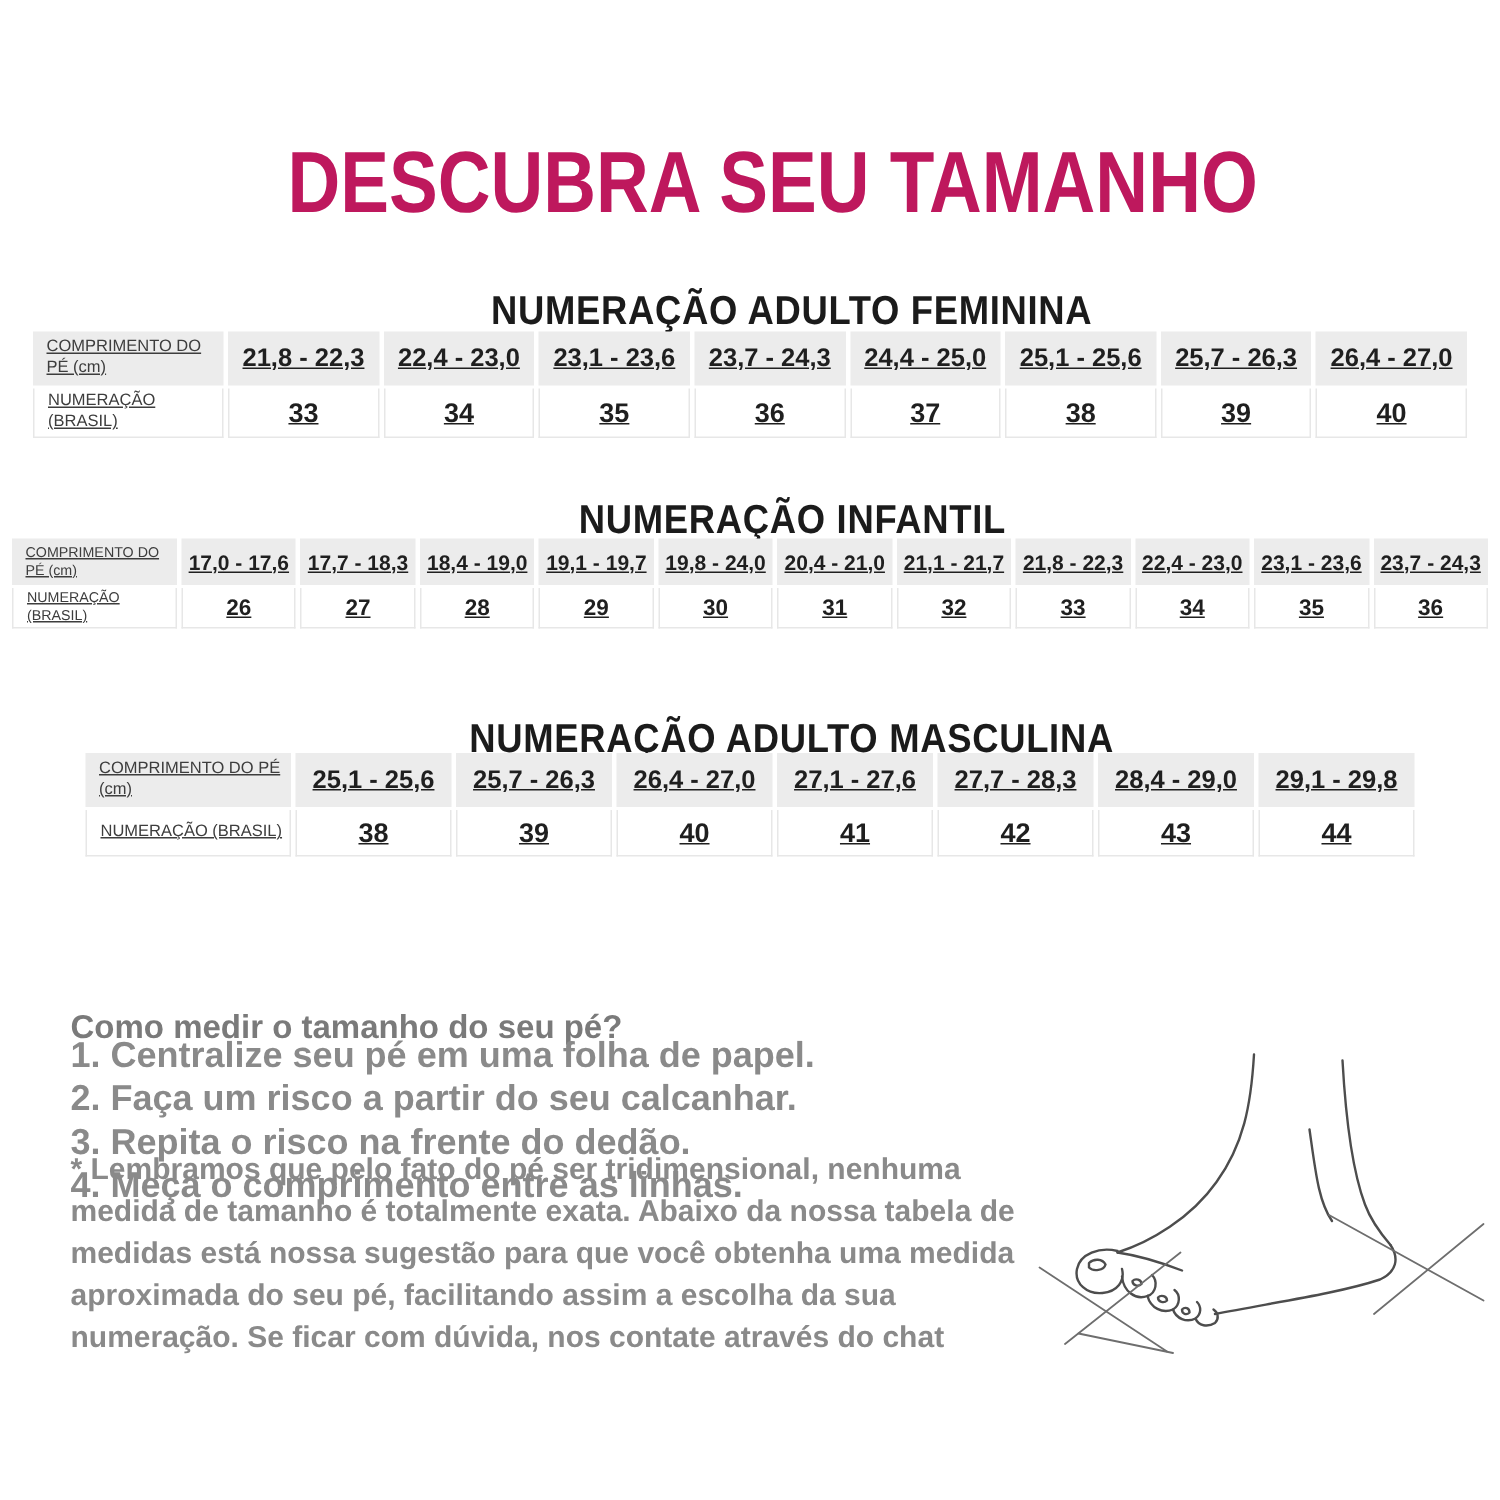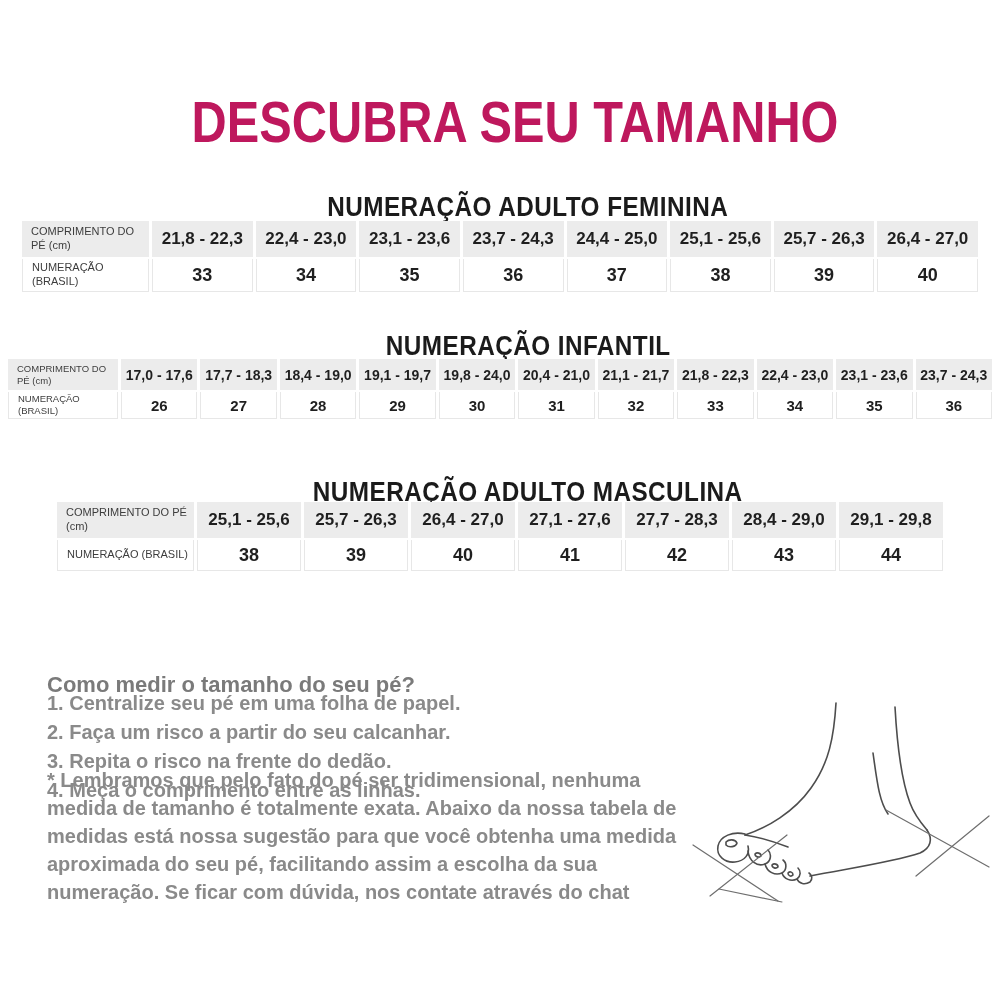--- a/index.html
+++ b/index.html
@@ -17,35 +17,35 @@
     position:absolute;left:0;width:1000px;text-align:center;
     font-size:27px;font-weight:bold;color:#1b1b1b;line-height:1;white-space:nowrap;letter-spacing:.5px;padding-left:28px;
   }
   .section-heading>span{display:inline-block;transform:scaleX(0.9);transform-origin:center;}
   .h2-fem{top:172px;} .h2-inf{top:311px;} .h2-masc{top:457px;}
   
   .size-table{position:absolute;display:grid;column-gap:3px;row-gap:2px;}
   .t0{top:221px;left:22px;width:956px;grid-template-rows:36px 33px;}
   .t1{top:359px;left:8px;width:984px;grid-template-rows:31px 27px;}
   .t2{top:502px;left:57px;width:886px;grid-template-rows:36px 31px;}
-  .cell{display:flex;align-items:center;justify-content:center;font-weight:bold;color:#1f1f1f;}
+  .cell{display:flex;align-items:center;justify-content:center;font-weight:bold;color:#1f1f1f;text-decoration:underline;}
   .h-cell{background:#ececec;}
   .v-cell{background:#ffffff;border:1px solid #e7e7e7;border-top:none;}
   .label-cell{justify-content:flex-start;text-align:left;padding-left:9px;font-weight:normal;color:#3d3d3d;line-height:1.25;}
   .t0 .cell{font-size:17px;} .t0 .v-cell{font-size:18px;}
   .t1 .cell{font-size:14px;} .t1 .v-cell{font-size:15px;}
   .t2 .cell{font-size:17px;} .t2 .v-cell{font-size:18px;}
   .t0 .label-cell,.t2 .label-cell{font-size:11px;}
   .t1 .label-cell{font-size:9.5px;}
   
   .howto-heading{
     position:absolute;left:47px;top:652px;font-size:22px;font-weight:bold;color:#7a7a7a;line-height:1;
   }
   .steps{position:absolute;left:47px;top:689px;width:640px;}
-  .step{margin:0;font-size:20px;font-weight:bold;color:#8a8a8a;line-height:29px;}
+  .step{margin:0;font-size:24px;font-weight:bold;color:#8a8a8a;line-height:29px;}
   .note{
     position:absolute;left:47px;top:766px;width:648px;margin:0;
     font-size:20px;font-weight:bold;color:#8a8a8a;line-height:28px;
   }
   
   .foot{position:absolute;left:683px;top:695px;width:312px;height:252px;}
 </style>
 </head>
 <body>
 

